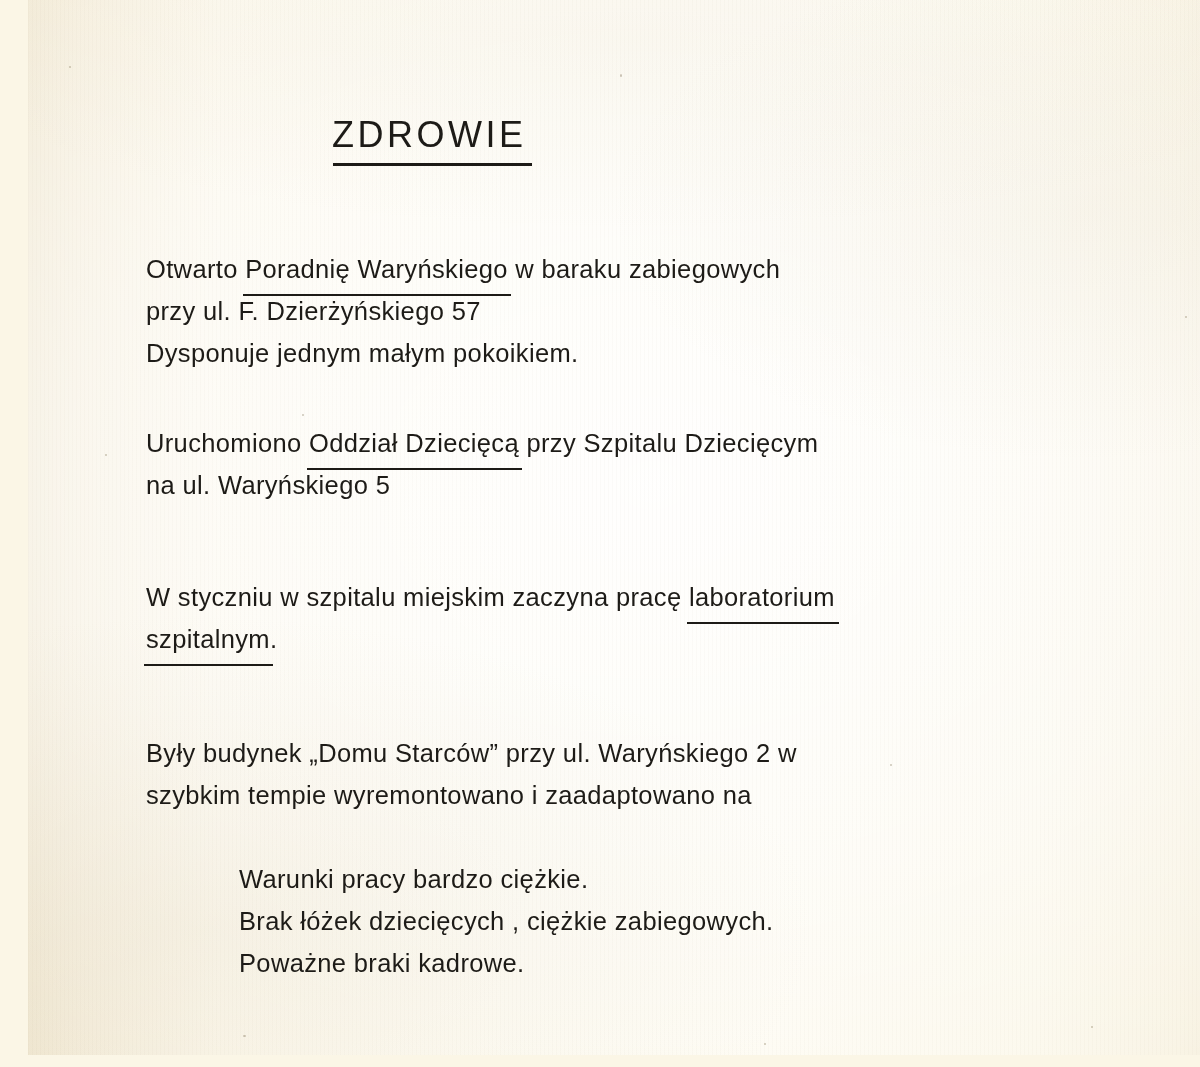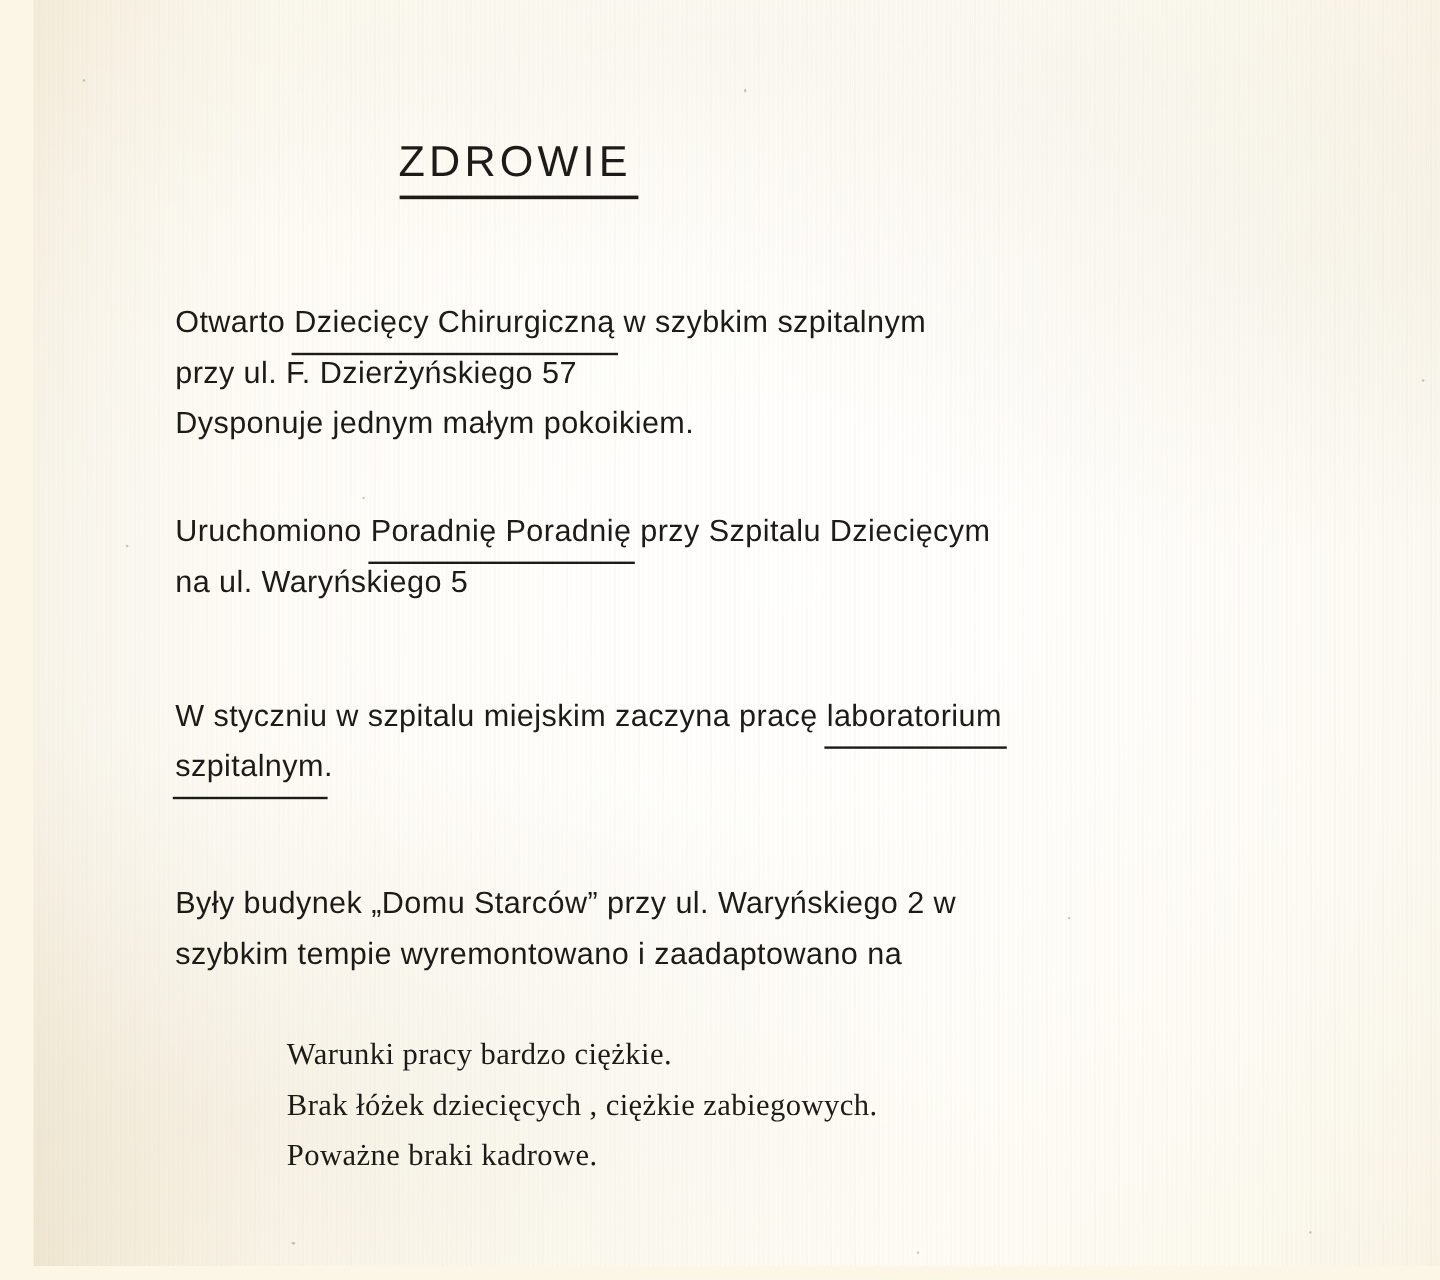--- a/index.html
+++ b/index.html
@@ -146,40 +146,40 @@
   <span class="speck" style="left:274px; top:414px; width:2px; height:2px;"></span>
 
   <div class="content">
 
     <div class="doc-title">
       <span>ZDROWIE</span>
       <span class="rule"></span>
     </div>
 
     <div class="para" style="top:248px;">
-      <span class="line"><span>Otwarto </span><span class="u">Dziecięcy Chirurgiczną</span><span> w szybkim szpitalnym</span></span>
+      <span class="line"><span>Otwarto </span><span class="u">Poradnię Waryńskiego</span><span> w baraku zabiegowych</span></span>
       <span class="line"><span>przy ul. F. Dzierżyńskiego 57</span></span>
       <span class="line"><span>Dysponuje jednym małym pokoikiem.</span></span>
     </div>
 
     <div class="para" style="top:422px;">
-      <span class="line"><span>Uruchomiono </span><span class="u">Poradnię Poradnię</span><span> przy Szpitalu Dziecięcym</span></span>
+      <span class="line"><span>Uruchomiono </span><span class="u">Oddział Dziecięcą</span><span> przy Szpitalu Dziecięcym</span></span>
       <span class="line"><span>na ul. Waryńskiego 5</span></span>
     </div>
 
     <div class="para" style="top:576px;">
       <span class="line"><span>W styczniu w szpitalu miejskim zaczyna pracę </span><span class="u u-open">laboratorium</span></span>
       <span class="line"><span class="u">szpitalnym</span><span>.</span></span>
     </div>
 
     <div class="para" style="top:732px;">
       <span class="line"><span>Były budynek „Domu Starców” przy ul. Waryńskiego 2  w</span></span>
       <span class="line"><span>szybkim tempie wyremontowano i zaadaptowano   na</span></span>
     </div>
 
-    <div class="para indented" style="top:858px;font-family:Liberation Serif, serif;">
+    <div class="para indented" style="top:858px;">
       <span class="line"><span>Warunki pracy bardzo ciężkie.</span></span>
       <span class="line"><span>Brak łóżek dziecięcych , ciężkie zabiegowych.</span></span>
       <span class="line"><span>Poważne  braki kadrowe.</span></span>
     </div>
 
   </div>
 </div>
 
 </body></html>

